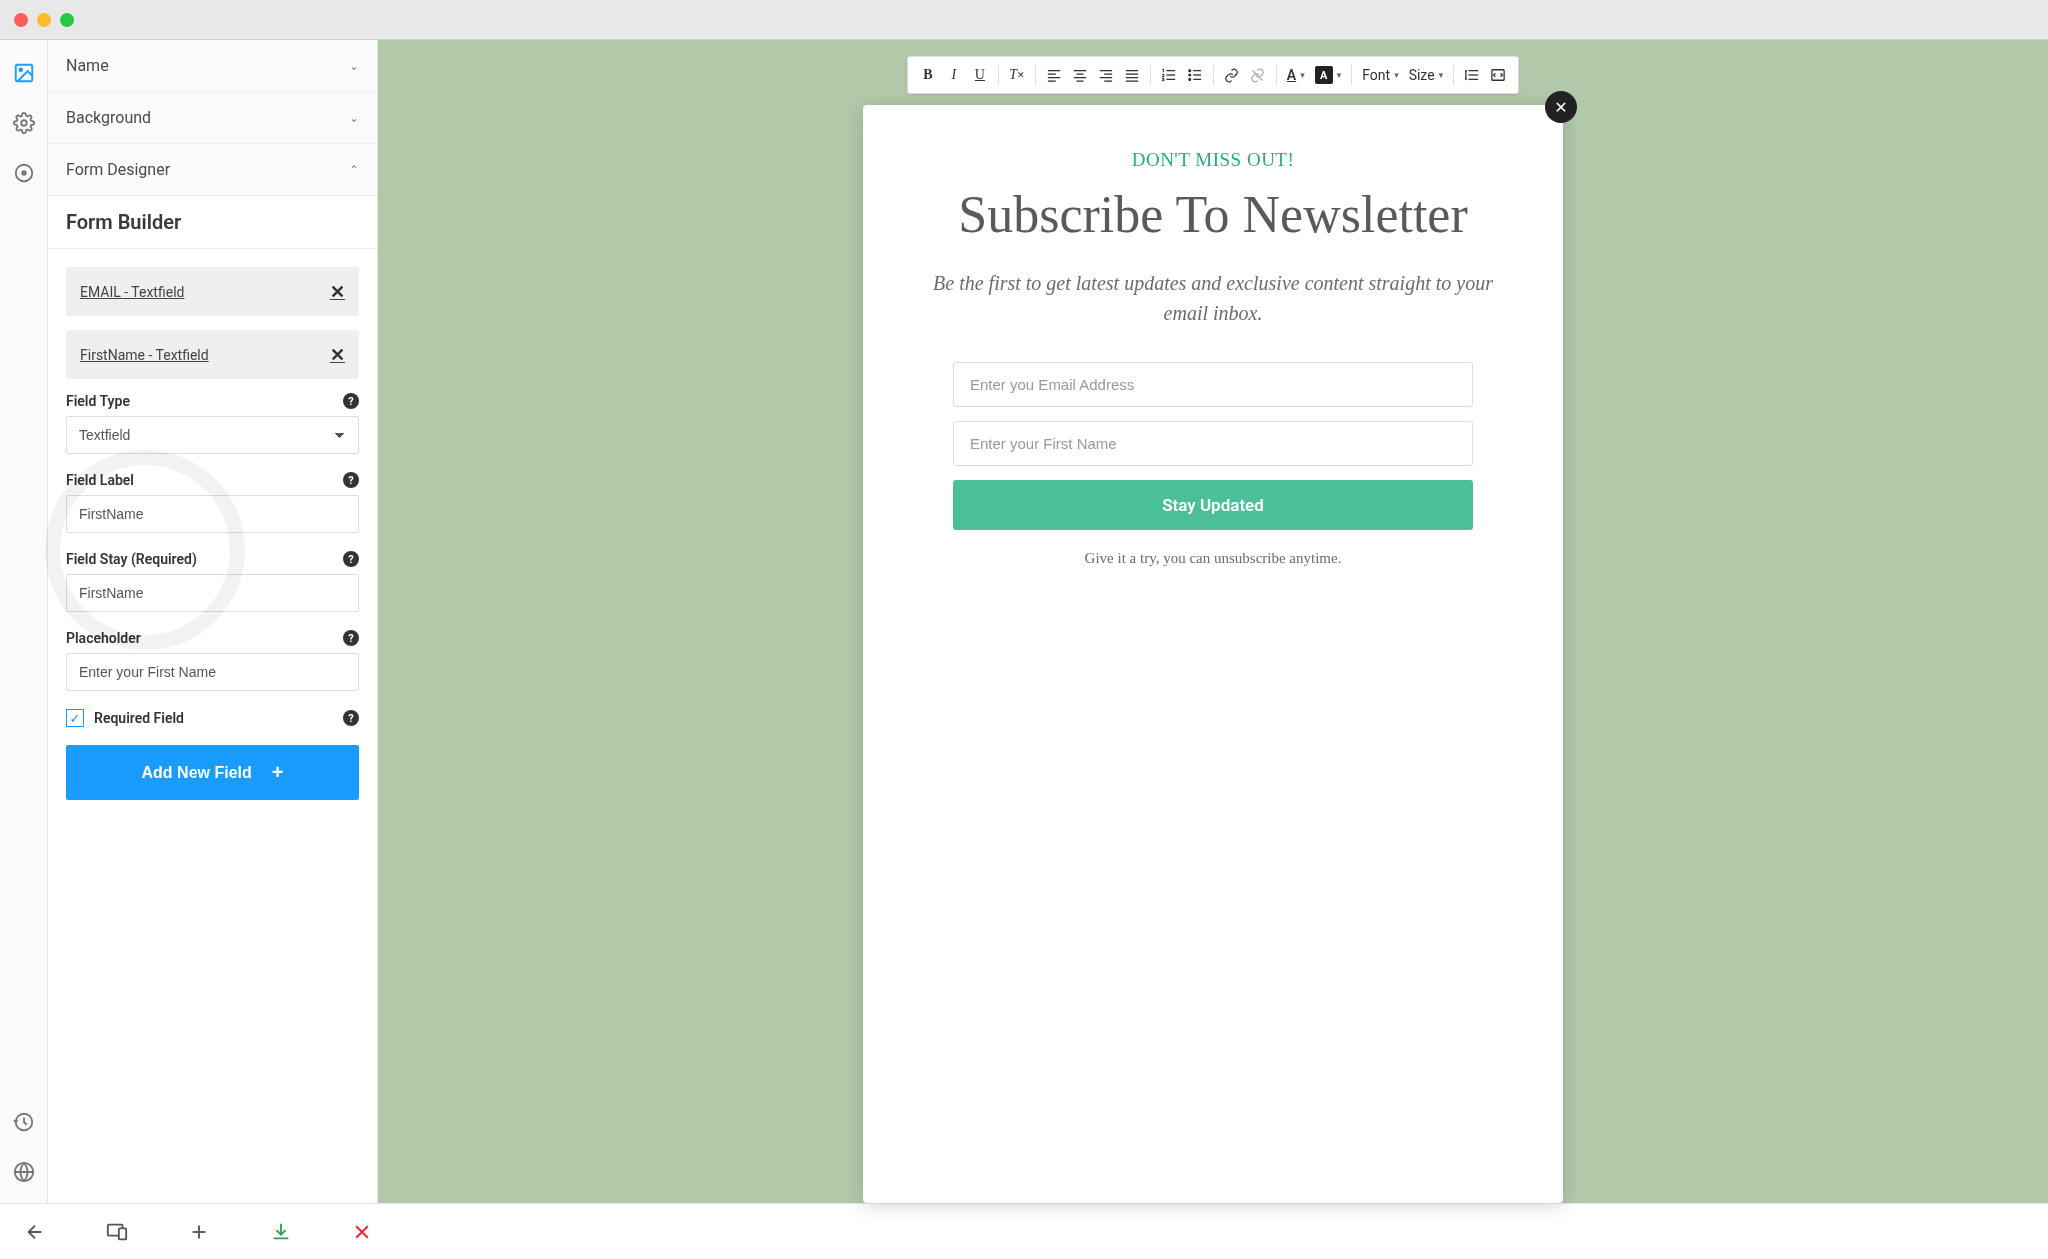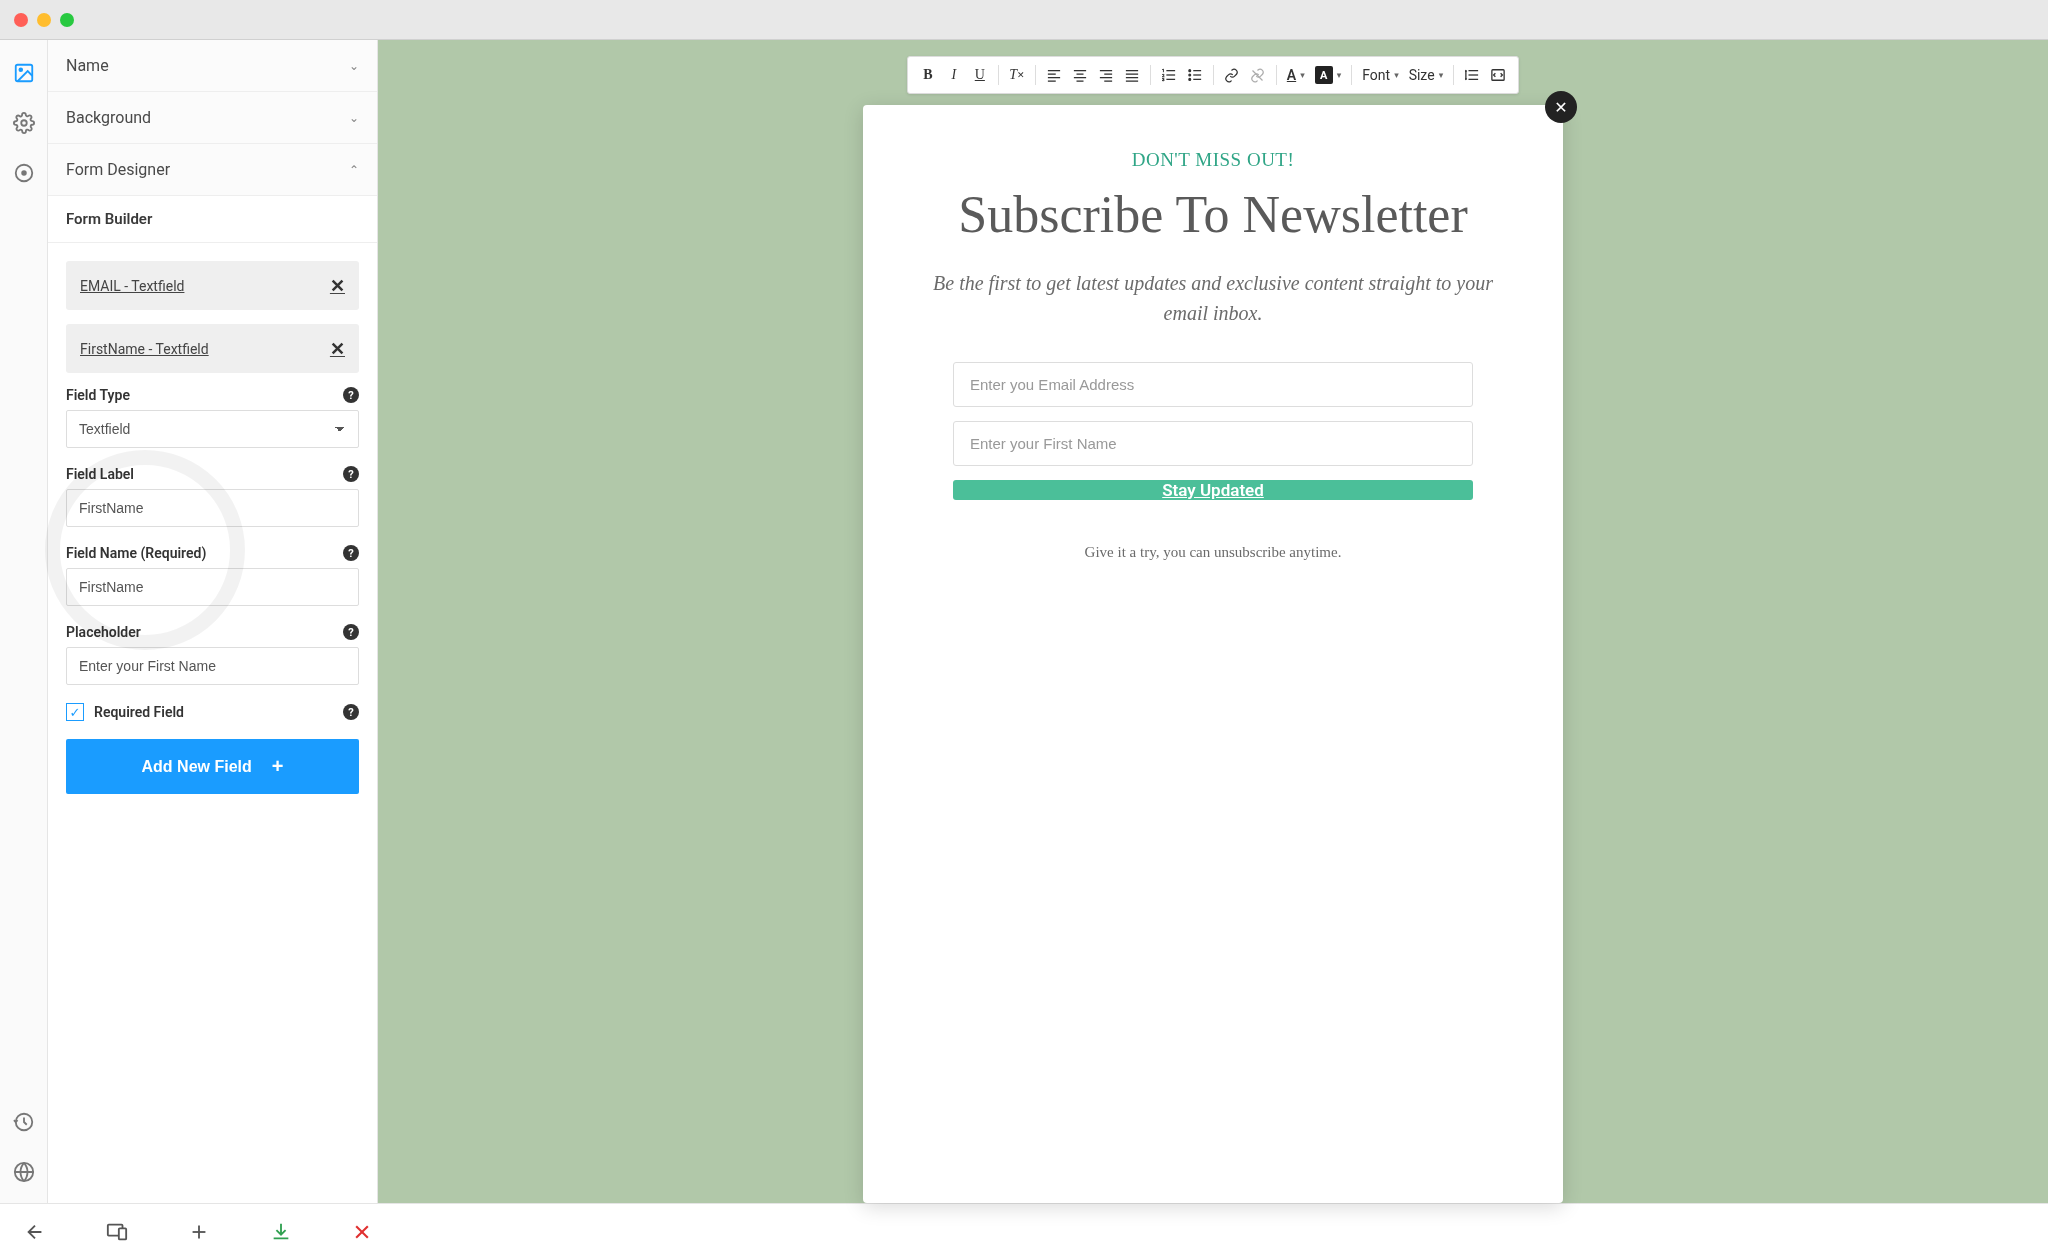--- a/index.html
+++ b/index.html
@@ -14,21 +14,21 @@
 .app { display: flex; height: calc(100vh - 40px - 56px); }
 
 .rail { width: 48px; background: #fafafa; border-right: 1px solid #e5e5e5; display: flex; flex-direction: column; align-items: center; padding-top: 22px; gap: 28px; }
 .rail .ri { width: 22px; height: 22px; display:flex; align-items:center; justify-content:center; color:#777; cursor:pointer; }
 .rail .ri.active { color:#1a9cff; }
 .rail-bottom { margin-top: auto; margin-bottom: 20px; display:flex; flex-direction:column; gap:28px; align-items:center; }
 
 .sidebar { width: 330px; background:#fff; border-right:1px solid #e5e5e5; overflow-y:auto; }
 .sec-head { display:flex; align-items:center; justify-content:space-between; padding:16px 18px; border-bottom:1px solid #eee; color:#4a4a4a; font-size:16px; cursor:pointer; background:#fbfbfb; }
 .sec-head .chev { color:#888; font-size:12px; }
-.sub-head { padding:14px 18px; font-weight:600; color:#3a3a3a; font-size:15px; border-bottom:1px solid #eee; }
+.sub-head { padding:14px 18px; font-weight:600; color:#3a3a3a; font-size:20px; border-bottom:1px solid #eee; }
 
 .builder-body { padding:18px; }
 .field-chip { background:#efefef; border-radius:3px; display:flex; align-items:center; justify-content:space-between; padding:14px 14px; margin-bottom:14px; color:#444; font-size:14px;text-decoration:underline; }
 .field-chip .xbtn { font-weight:bold; cursor:pointer; color:#333; font-size:18px; }
 
 .prop-block { margin-bottom:18px; position:relative; }
 .prop-label-row { display:flex; justify-content:space-between; align-items:center; margin-bottom:7px; }
 .prop-label { font-weight:600; color:#333; font-size:14px; }
 .help-dot { width:16px; height:16px; border-radius:50%; background:#333; color:#fff; font-size:11px; display:flex; align-items:center; justify-content:center; font-weight:bold; cursor:pointer; }
 .prop-input, .prop-select { width:100%; padding:10px 12px; border:1px solid #ddd; border-radius:2px; font-size:14px; color:#555; background:#fff; }
@@ -54,21 +54,21 @@
 .tb-dd::after { content:"▾"; font-size:9px; margin-left:4px; color:#666; }
 .tb-color-box { width:18px; height:18px; background:#222; color:#fff; display:flex; align-items:center; justify-content:center; font-size:11px; font-weight:bold; border-radius:2px; }
 
 .popup { width:700px; background:#fff; border-radius:4px; box-shadow:0 4px 20px rgba(0,0,0,0.15); padding:44px 60px 40px; position:relative; text-align:center; }
 .close-pop { position:absolute; top:-14px; right:-14px; width:32px; height:32px; border-radius:50%; background:#222; color:#fff; display:flex; align-items:center; justify-content:center; cursor:pointer; font-size:16px; }
 .eyebrow { color:#2fa586; font-family:Georgia,serif; font-size:19px; letter-spacing:0.5px; margin-bottom:14px; }
 .headline { font-family:Georgia,'Times New Roman',serif; font-size:52px; color:#5a5a5a; margin-bottom:24px; }
 .sub { font-family:Georgia,serif; font-style:italic; color:#6b6b6b; font-size:20px; line-height:1.5; margin-bottom:34px; }
 .popup input[type=text] { width:520px; padding:13px 16px; border:1px solid #ddd; border-radius:3px; font-size:15px; margin-bottom:14px; font-family:Liberation Sans, sans-serif; color:#888; }
 .popup input::placeholder { color:#999; }
-.cta { width:520px; background:#4bbf99; color:#fff; border:none; font-size:17px; font-weight:600; border-radius:3px; cursor:pointer; margin-bottom:44px; font-family:inherit;text-decoration:underline; }
+.cta { width:520px; background:#4bbf99; color:#fff; border:none; padding:15px; font-size:17px; font-weight:600; border-radius:3px; cursor:pointer; margin-bottom:20px; font-family:inherit; }
 .footnote { font-family:Georgia,serif; color:#6b6b6b; font-size:15px; }
 
 .footer-bar { height:56px; border-top:1px solid #e5e5e5; display:flex; align-items:center; padding:0 24px; gap:60px; background:#fff; }
 .fb-ico { color:#555; cursor:pointer; display:flex; align-items:center; }
 .fb-ico.green { color:#2fa050; }
 .fb-ico.red { color:#e03030; }
 
 svg { display:block; }
 </style>
 </head>
@@ -159,21 +159,21 @@
       <div class="prop-block">
         <div class="prop-label-row">
           <span class="prop-label">Field Label</span>
           <span class="help-dot">?</span>
         </div>
         <input class="prop-input" type="text" value="FirstName" style="">
       </div>
 
       <div class="prop-block">
         <div class="prop-label-row">
-          <span class="prop-label">Field Name (Required)</span>
+          <span class="prop-label">Field Stay (Required)</span>
           <span class="help-dot">?</span>
         </div>
         <input class="prop-input" type="text" value="FirstName" style="">
       </div>
 
       <div class="prop-block">
         <div class="prop-label-row">
           <span class="prop-label">Placeholder</span>
           <span class="help-dot">?</span>
         </div>

